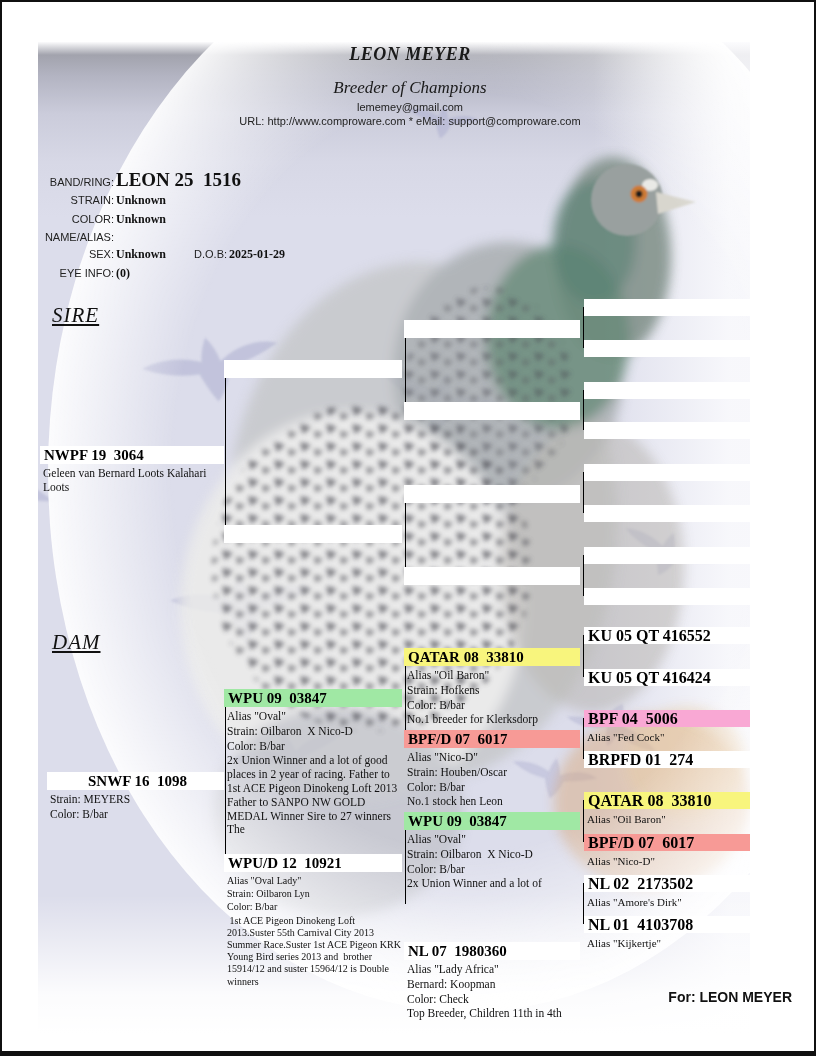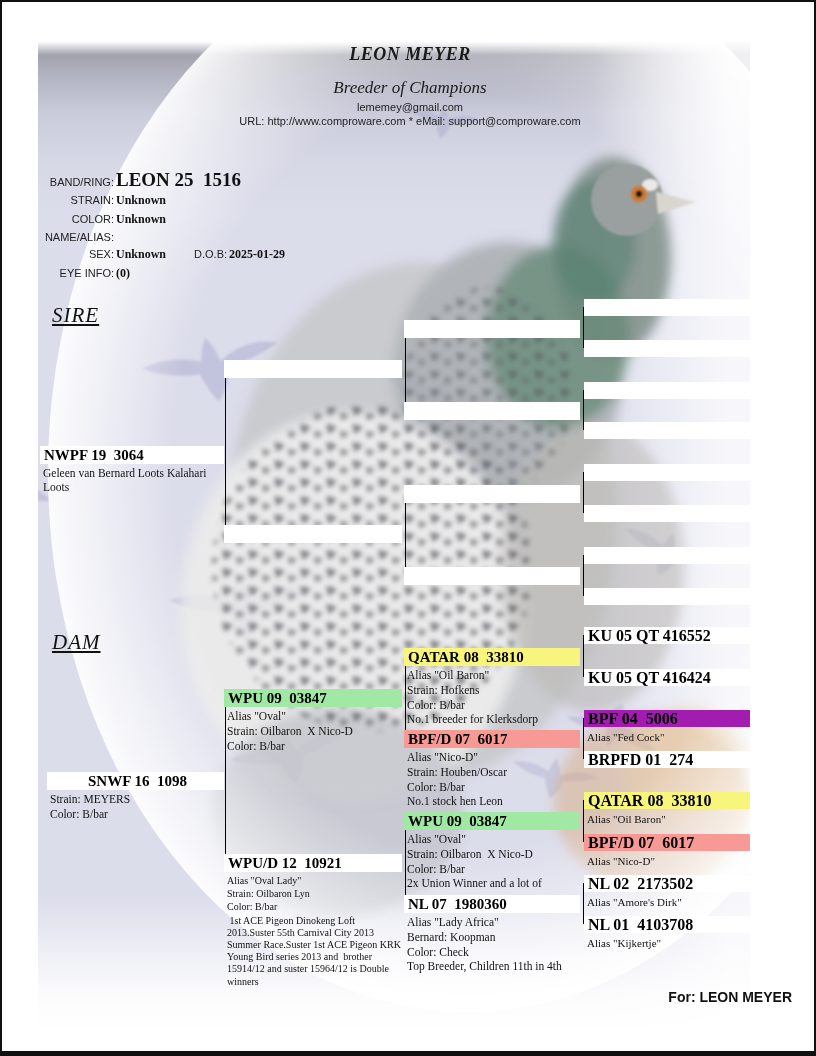--- a/index.html
+++ b/index.html
@@ -61,21 +61,21 @@
   #node-sd{left:222px;top:523px;width:178px}
   #node-ds{left:222px;top:687px;width:178px}
   #node-dd{left:222px;top:852px;width:178px}
   #node-sss{left:402px;top:318px;width:176px}
   #node-ssd{left:402px;top:400px;width:176px}
   #node-sds{left:402px;top:483px;width:176px}
   #node-sdd{left:402px;top:565px;width:176px}
   #node-dss{left:402px;top:646px;width:176px}
   #node-dsd{left:402px;top:728px;width:176px}
   #node-dds{left:402px;top:810px;width:176px}
-  #node-ddd{left:402px;top:893px;width:176px}
+  #node-ddd{left:402px;top:940px;width:176px}
   #node-ssss{left:582px;top:297px;width:166px}
   #node-sssd{left:582px;top:338px;width:166px}
   #node-ssds{left:582px;top:380px;width:166px}
   #node-ssdd{left:582px;top:420px;width:166px}
   #node-sdss{left:582px;top:462px;width:166px}
   #node-sdsd{left:582px;top:503px;width:166px}
   #node-sdds{left:582px;top:545px;width:166px}
   #node-sddd{left:582px;top:586px;width:166px}
   #node-dsss{left:582px;top:625px;width:166px}
   #node-dssd{left:582px;top:667px;width:166px}
@@ -241,21 +241,21 @@
         <div class="ped-body"><div>Strain: MEYERS</div><div>Color: B/bar</div></div>
       </div>
       <div class="ped-node g2" id="node-ss">
         <div class="ped-bar" style="background: rgb(255, 255, 255);"></div>
       </div>
       <div class="ped-node g2" id="node-sd">
         <div class="ped-bar" style="background: rgb(255, 255, 255);"></div>
       </div>
       <div class="ped-node g2" id="node-ds">
         <div class="ped-bar" style="background: rgb(160, 232, 164);">WPU 09  03847</div>
-        <div class="ped-body"><div>Alias "Oval"</div><div>Strain: Oilbaron  X Nico-D</div><div>Color: B/bar</div></div>
+        <div class="ped-body"><div>Alias "Oval"</div><div>Strain: Oilbaron  X Nico-D</div><div>Color: B/bar</div><div>2x Union Winner and a lot of good places in 2 year of racing. Father to 1st ACE Pigeon Dinokeng Loft 2013 Father to SANPO NW GOLD MEDAL Winner Sire to 27 winners The</div></div>
       </div>
       <div class="ped-node g2 small" id="node-dd">
         <div class="ped-bar" style="background: rgb(255, 255, 255);">WPU/D 12  10921</div>
         <div class="ped-body"><div>Alias "Oval Lady"</div><div>Strain: Oilbaron Lyn</div><div>Color: B/bar</div><div> 1st ACE Pigeon Dinokeng Loft 2013.Suster 55th Carnival City 2013 Summer Race.Suster 1st ACE Pigeon KRK Young Bird series 2013 and  brother 15914/12 and suster 15964/12 is Double winners</div></div>
       </div>
       <div class="ped-node g3" id="node-sss">
         <div class="ped-bar" style="background: rgb(255, 255, 255);"></div>
       </div>
       <div class="ped-node g3" id="node-ssd">
         <div class="ped-bar" style="background: rgb(255, 255, 255);"></div>
@@ -306,21 +306,21 @@
       <div class="ped-node g4" id="node-sddd">
         <div class="ped-bar" style="background: rgb(255, 255, 255);"></div>
       </div>
       <div class="ped-node g4" id="node-dsss">
         <div class="ped-bar" style="background: rgb(255, 255, 255);">KU 05 QT 416552</div>
       </div>
       <div class="ped-node g4" id="node-dssd">
         <div class="ped-bar" style="background: rgb(255, 255, 255);">KU 05 QT 416424</div>
       </div>
       <div class="ped-node g4" id="node-dsds">
-        <div class="ped-bar" style="background: #a21caf;">BPF 04  5006</div>
+        <div class="ped-bar" style="background: #f9a8d4;">BPF 04  5006</div>
         <div class="ped-body"><div>Alias "Fed Cock"</div></div>
       </div>
       <div class="ped-node g4" id="node-dsdd">
         <div class="ped-bar" style="background: rgb(255, 255, 255);">BRPFD 01  274</div>
       </div>
       <div class="ped-node g4" id="node-ddss">
         <div class="ped-bar" style="background: rgb(248, 245, 125);">QATAR 08  33810</div>
         <div class="ped-body"><div>Alias "Oil Baron"</div></div>
       </div>
       <div class="ped-node g4" id="node-ddsd">

